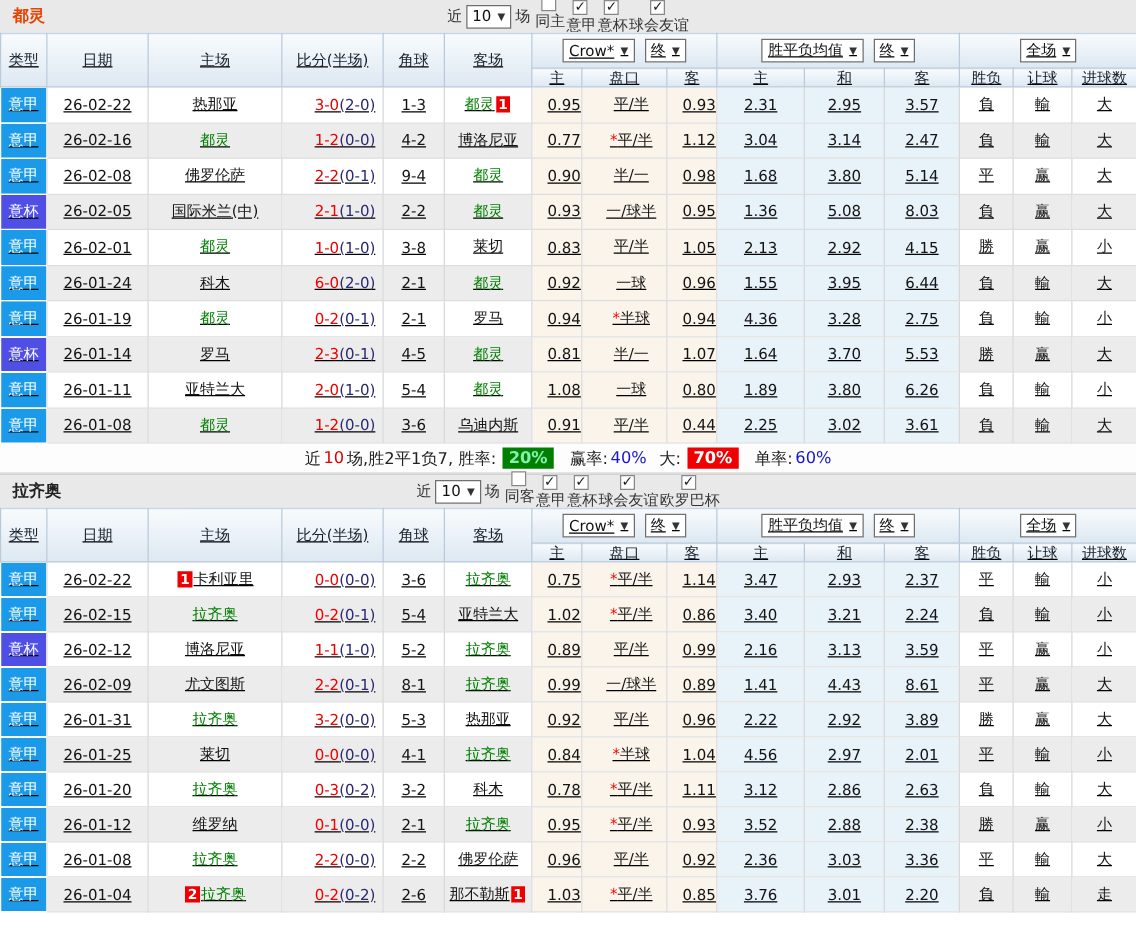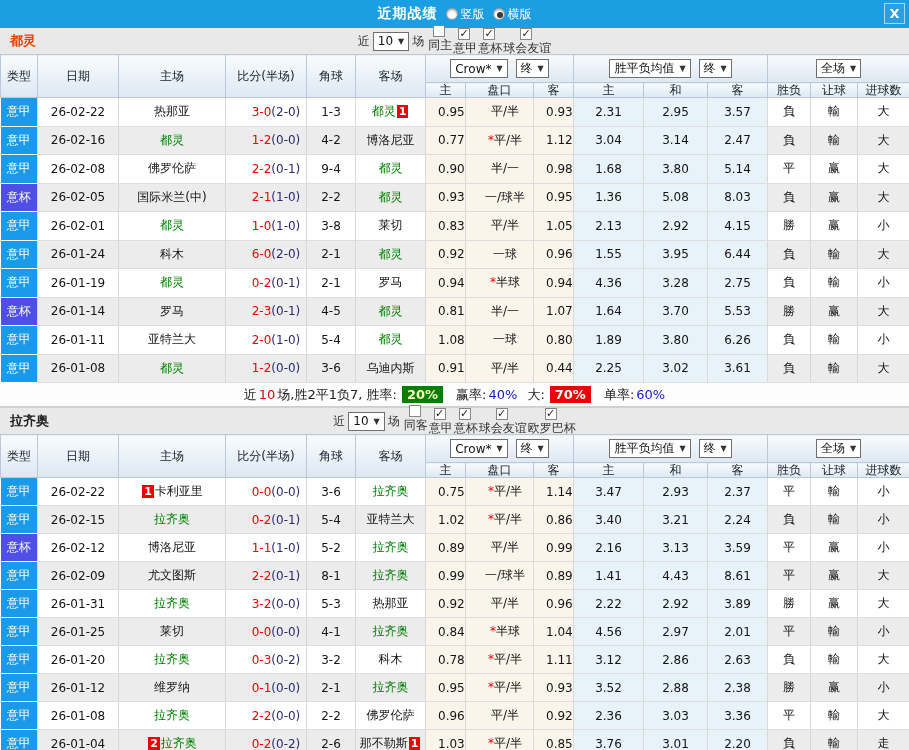--- a/index.html
+++ b/index.html
@@ -18,21 +18,21 @@
   .filter-row { height:26px; background:#e9e9e9; position:relative; display:flex; align-items:center; justify-content:center; font-size:12px; color:#333; }
   .s1 .filter-row { height:27px; border-top:1px solid #d2d2d2; }
   .team-name { position:absolute; left:10px; font-weight:bold; font-size:13px; }
   .filters { display:flex; align-items:center; gap:3px; }
   .dropdown { display:inline-flex; align-items:center; justify-content:space-between; background:#fff; border:1px solid #6f6f6f; height:19px; padding:0 4px; font-size:12px; gap:5px; color:#111; cursor:pointer; }
   .dropdown .arr { font-size:8px; color:#333; font-style:normal; }
   .cb-item { display:inline-flex; align-items:center; margin-left:1px; cursor:pointer;flex-direction:column; }
   .cbx { width:12px; height:12px; border:1px solid #878787; background:#fff; display:inline-flex; align-items:center; justify-content:center; font-size:11px; font-weight:bold; line-height:1; color:#1c1c1c; margin-right:2px; }
 
   
-  .data-table { border-collapse:collapse; table-layout:fixed; width:909px; font-size:12px; }
+  .data-table { border-collapse:collapse; table-layout:fixed; width:909px; font-size:12px;text-decoration:underline; }
   .data-table thead th { background:linear-gradient(#f8fbfd,#dde8f2); border:1px solid #b9c9da; font-weight:normal; color:#141e28; padding:0; }
   .group-row th { height:28px; }
   .sub-row th { height:14px; line-height:14px; font-size:12px; }
   .hgroup { display:flex; align-items:flex-start; justify-content:center; gap:8px; }
   .data-table tbody td { border-right:1px solid #d8d8d8; border-bottom:1px solid #dddddd; text-align:center; color:#141414; overflow:hidden; white-space:nowrap; background:#fff; }
   .s0 tbody tr { height:28.5px; }
   .s1 tbody tr { height:28px; }
   tbody tr:nth-child(even) td { background:#ececec; }
   tbody td.bg-odds { background:var(--odds-bg,#faf4ea) !important;padding-left:12px; }
   tbody td.bg-avg  { background:var(--avg-bg,#e7f2f9) !important; }
@@ -43,43 +43,29 @@
   .ft { color:var(--score,#f00000);margin-left:20px; }
   .ht { color:var(--half-score,#2a2a72); }
   .rbadge { display:inline-block; background:var(--badge-red,#ee0000); color:#fff; font-weight:bold; padding:0 2px; font-size:11px; line-height:13px; margin:0 1px; }
   .star { color:var(--score,#f00000); }
   .c-red  { color:var(--result-win,#e00000); }
   .c-green{ color:var(--result-lose,#008000); }
   .c-blue { color:var(--result-draw,#1616d0); }
 
   
   .summary-row { height:24px; display:flex; align-items:center; justify-content:center; font-size:13px; gap:2px; background:#fdfdfd; border-bottom:1px solid #cfcfcf; color:#222; }
-  .summary-row .badge-green { background:var(--rate-win-bg,#008000); color:#fef9c3; padding:1px 5px; font-weight:bold; margin:0 3px; }
+  .summary-row .badge-green { background:var(--rate-win-bg,#008000); color:#86efac; padding:1px 5px; font-weight:bold; margin:0 3px; }
   .summary-row .badge-red   { background:var(--rate-over-bg,#f00000); color:#fff; padding:1px 5px; font-weight:bold; margin:0 3px; }
   .summary-row .sp { margin-left:8px; }
 </style>
 </head>
 <body>
 
 <div class="window">
 
-  <div class="titlebar">
-    <span class="title">近期战绩</span>
-    <span class="radio-item">
-      <span class="radio" id="radio-v"></span>
-      <span>竖版</span>
-    </span>
-    <span class="radio-item">
-      <span class="radio on" id="radio-h"></span>
-      <span>横版</span>
-    </span>
-    <span class="close-btn">
-      <span>X</span>
-    </span>
-  </div>
 
   <section class="team-section s0">
     <div class="filter-row">
       <span class="team-name" style="color: rgb(232, 66, 0);">都灵</span>
       <div class="filters">
         <span>近</span>
         <span class="dropdown">
           <span>10</span>
           <i class="arr">▼</i>
         </span>

